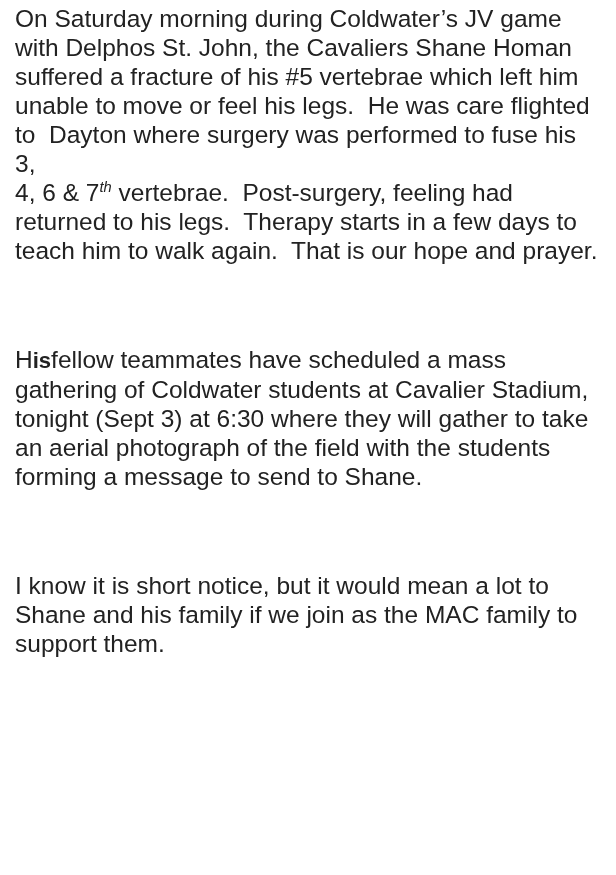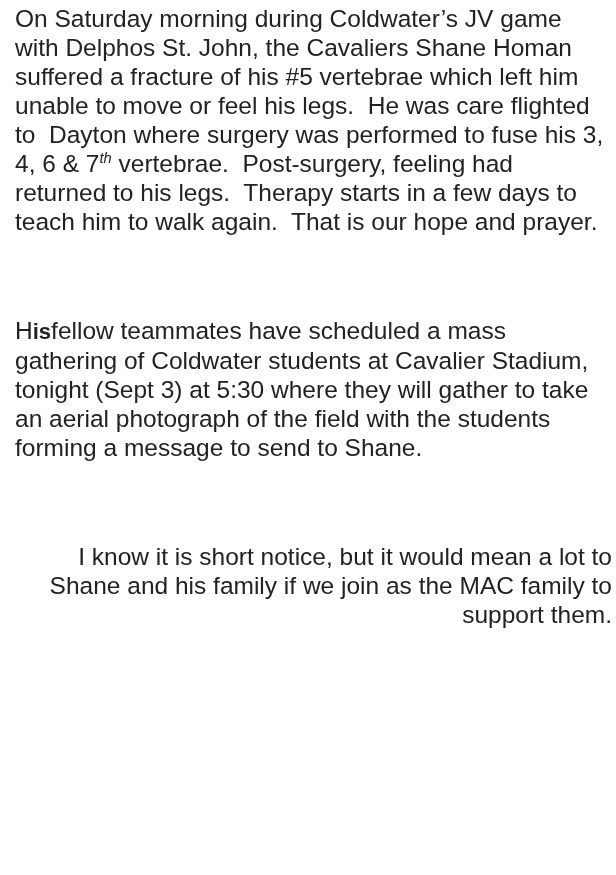--- a/index.html
+++ b/index.html
@@ -8,33 +8,32 @@
   }
   body {
     width: 616px;
     height: 875px;
     background: #ffffff;
     overflow: hidden;
   }
   .doc {
     box-sizing: border-box;
     width: 616px;
-    padding: 4px 4px 0 15px;
+    padding: 4px 16px 0 15px;
     font-family: "Liberation Sans", "DejaVu Sans", sans-serif;
     font-size: 24.5px;
     line-height: 29px;
     color: #222222;
     white-space: pre-wrap;
   }
   .doc p {
     margin: 0 0 80px 0;
   }
   .doc p:last-child {
     margin-bottom: 0;
-    text-align: right;
   }
   .sup {
     font-size: 0.6em;
     vertical-align: super;
     line-height: 0;
     font-style: italic;
   }
   .ins {
     font-weight: bold;
     font-size: 0.9em;
@@ -45,17 +44,17 @@
 
 <div class="doc"><p><span>On Saturday morning during Coldwater’s JV game
 with Delphos St. John, the Cavaliers Shane Homan
 suffered a fracture of his #5 vertebrae which left him
 unable to move or feel his legs.  He was care flighted
 to  Dayton where surgery was performed to fuse his 3,
 4, 6 &amp; 7</span><span class="sup">th</span><span> vertebrae.  Post-surgery, feeling had
 returned to his legs.  Therapy starts in a few days to
 teach him to walk again.  That is our hope and prayer.</span></p><p><span>H</span><span class="ins">is</span><span>fellow teammates have scheduled a mass
 gathering of Coldwater students at Cavalier Stadium,
-tonight (Sept 3) at 5:30 where they will gather to take
+tonight (Sept 3) at 6:30 where they will gather to take
 an aerial photograph of the field with the students
 forming a message to send to Shane.</span></p><p>I know it is short notice, but it would mean a lot to
 Shane and his family if we join as the MAC family to
 support them.</p></div>
 
 </body></html>

